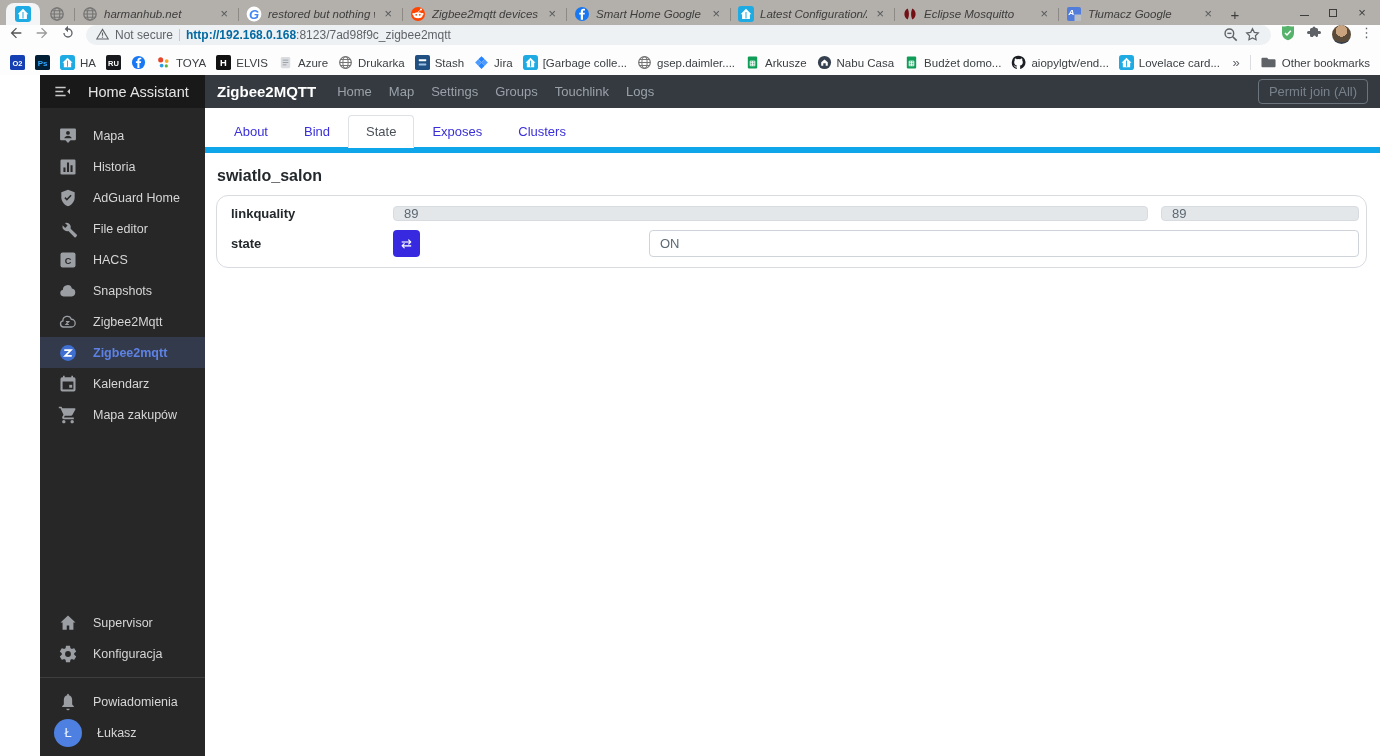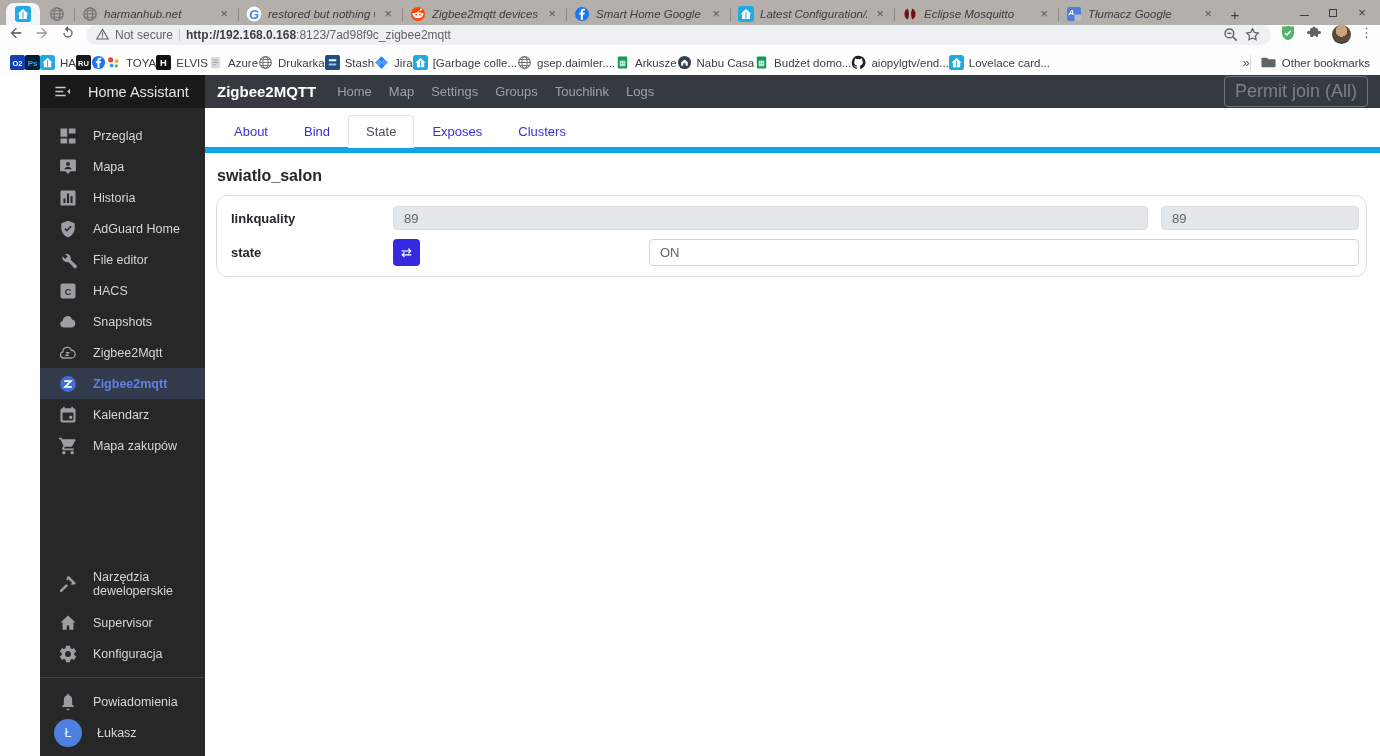--- a/index.html
+++ b/index.html
@@ -24,27 +24,27 @@
   .resbox { display:block; width:8px; height:8px; border:1.5px solid #3d3d3d; }
 
   .toolbar { height:25px; background:#fdfdfd; display:flex; padding:0 8px; gap:9px; }
   .navbtn { width:17px; height:17px; display:flex; }
   .navbtn svg { width:16px; height:16px; }
   .omnibox { flex:1; height:20px; background:#eef1f3; border-radius:10px; display:flex; align-items:center; padding:0 10px; gap:6px; font-size:12px; }
   .omnibox .warn svg { width:13px; height:12px; }
   .sec-label { color:#5f6368; }
   .om-sep { width:1px; height:12px; background:#c6c9cc; }
   .url { color:#5f6368; white-space:nowrap; overflow:hidden; flex:1; }
-  .url b { color:#404040; font-weight:700; }
+  .url b { color:#0369a1; font-weight:700; }
   .om-ic { width:16px; height:16px; display:flex; }
   .om-ic svg { width:15px; height:15px; }
   .avatar-toolbar { width:19px; height:19px; border-radius:50%; background:radial-gradient(circle at 50% 32%, #c9a27e 0 35%, #5a4a3a 36% 70%, #37404a 71%); }
   .kebab { color:#5f6368; font-size:13px; width:12px; text-align:center; }
 
-  .bookmarksbar { height:25px; background:#fdfdfd; display:flex; align-items:center; padding:0 10px; gap:0; font-size:11.5px; color:#3c4043; }
+  .bookmarksbar { height:25px; background:#fdfdfd; display:flex; align-items:center; padding:0 10px; gap:10px; font-size:11.5px; color:#3c4043; }
   .bm { display:flex; align-items:center; gap:5px; white-space:nowrap; }
   .bm .fav, .bm .fav svg { width:15px; height:15px; }
   .bm-overflow { color:#5f6368; font-size:13px; margin-left:auto; }
   .bm-right { display:flex; align-items:center; gap:6px; border-left:1px solid #dadce0; padding-left:10px; }
 
   
   .app { height:681px; display:flex; }
 
   .sidebar { width:165px; background:#272727; display:flex; flex-direction:column; flex:0 0 auto;margin-left:40px; }
   .sidebar-header { height:33px; background:#191919; display:flex; align-items:center; padding-left:13px; gap:16px; flex:0 0 auto; }
@@ -60,33 +60,33 @@
   .sb-item.selected .sb-label { color:#5e82e4; font-weight:600; }
   .sb-bottom { margin-top:auto; }
   .sb-divider { height:1px; background:#3e3e3e; margin:8px 0; }
   .user-avatar { width:28px; height:28px; border-radius:50%; background:#4d80e0; color:#e8f0ff; font-size:13px; display:flex; align-items:center; justify-content:center; margin-left:-4px; }
   .sb-pad-bottom { height:8px; }
 
   .main { flex:1; display:flex; flex-direction:column; background:#fff; min-width:0; }
   .z2m-header { height:33px; background:#343a40; display:flex; align-items:center; padding:0 12px; gap:17px; flex:0 0 auto; }
   .z2m-brand { color:#fff; font-size:15px; font-weight:700; margin-right:4px; }
   .z2m-nav { color:#9aa1a8; font-size:13px; }
-  .permit-btn { margin-left:auto; border:1px solid #6c757d; color:#78818a; background:transparent; border-radius:4px; font-size:18px; padding:4px 10px; font-family:inherit; }
+  .permit-btn { margin-left:auto; border:1px solid #6c757d; color:#78818a; background:transparent; border-radius:4px; font-size:13px; padding:4px 10px; font-family:inherit; }
 
   .tabs-row { display:flex; align-items:flex-end; padding:7px 11px 0 11px; border-bottom:6px solid #0ea5e9; }
   .z2m-tab { font-size:13px; padding:8px 17px; color:#3a2fd8; border:1px solid transparent; border-radius:4px 4px 0 0; margin-bottom:-1px; }
   .z2m-tab.active { color:#495057; background:#fff; border-color:#dee2e6 #dee2e6 #fff; }
 
   .content { padding:10px 13px 0 11px; }
   .device-title { font-size:16px; font-weight:700; color:#23282c; margin:4px 0 10px 1px; }
   .state-card { border:1px solid #d8dbe0; border-radius:12px; padding:7px; }
   .srow { display:flex; align-items:center; padding:3px 0; }
   .srow + .srow { margin-top:3px; }
   .srow-label { width:169px; font-size:13px; font-weight:700; color:#23282c; padding-left:7px; flex:0 0 auto; }
-  .inp { height:24px; border:1px solid #ced4da; border-radius:4px; font-size:13px; color:#5c6873; padding:0 10px; font-family:inherit; background:#fff; }
+  .inp { height:15px; border:1px solid #ced4da; border-radius:4px; font-size:13px; color:#5c6873; padding:0 10px; font-family:inherit; background:#fff; }
   .inp.disabled { background:#e4e7ea; border-color:#d8dbe0; }
   .inp-lq1 { width:755px; flex:0 0 auto; }
   .inp-lq2 { flex:1; margin-left:13px; }
   .btn-col { width:256px; flex:0 0 auto; }
   .swap-btn { width:27px; height:27px; background:#3629df; color:#fff; border:none; border-radius:4px; font-size:13px; display:flex; align-items:center; justify-content:center; }
   .inp-state { flex:1; height:27px; }
 </style>
 </head>
 <body>
 
@@ -447,26 +447,20 @@
       <div class="sidebar-header">
         <span class="menu-ic"><svg viewBox="0 0 24 24">
               <path d="M3 6h13v2H3zm0 5h10v2H3zm0 5h13v2H3z" fill="currentColor"></path>
               <path d="M21.5 8.5 18 12l3.5 3.5z" fill="currentColor"></path>
             </svg></span>
         <span class="sb-title">Home Assistant</span>
       </div>
       <div class="sb-list">
         <div class="sb-item">
             <span class="sb-ic"><svg viewBox="0 0 24 24">
-                <path d="M13 3v6h8V3M3 21h8v-6H3m0-2h8V3H3m10 18h8v-6h-8z" fill="currentColor"></path>
-              </svg></span>
-            <span class="sb-label">Przegląd</span>
-          </div>
-        <div class="sb-item">
-            <span class="sb-ic"><svg viewBox="0 0 24 24">
                 <path d="M4 3h16c.8 0 1.5.7 1.5 1.5v11c0 .8-.7 1.5-1.5 1.5h-5l-3 3.5L9 17H4c-.8 0-1.5-.7-1.5-1.5v-11C2.5 3.7 3.2 3 4 3z" fill="currentColor"></path>
                 <circle cx="12" cy="8.3" r="2.3" fill="#272727"></circle>
                 <path d="M7.5 14.8c.6-2 2.4-3.1 4.5-3.1s3.9 1.1 4.5 3.1z" fill="#272727"></path>
               </svg></span>
             <span class="sb-label">Mapa</span>
           </div>
         <div class="sb-item">
             <span class="sb-ic"><svg viewBox="0 0 24 24">
                 <rect x="3" y="3" width="18" height="18" rx="1.5" fill="currentColor"></rect>
                 <path d="M6.5 12.5H9V18H6.5zm4.25-6h2.5V18h-2.5zM15 10h2.5v8H15z" fill="#272727"></path>
@@ -522,27 +516,20 @@
             <span class="sb-label">Kalendarz</span>
           </div>
         <div class="sb-item">
             <span class="sb-ic"><svg viewBox="0 0 24 24">
                 <path d="M17 18c-1.1 0-2 .9-2 2s.9 2 2 2 2-.9 2-2-.9-2-2-2M1 2v2h2l3.6 7.6-1.4 2.4c-.1.3-.2.6-.2 1 0 1.1.9 2 2 2h12v-2H7.4c-.1 0-.2-.1-.2-.2v-.1l.9-1.7h7.4c.8 0 1.4-.4 1.7-1l3.6-6.5c.1-.2.2-.4.2-.5 0-.6-.4-1-1-1H5.2l-1-2H1m6 16c-1.1 0-2 .9-2 2s.9 2 2 2 2-.9 2-2-.9-2-2-2z" fill="currentColor"></path>
               </svg></span>
             <span class="sb-label">Mapa zakupów</span>
           </div>
       </div>
       <div class="sb-bottom">
-        <div class="sb-item" style="height:46px">
-            <span class="sb-ic"><svg viewBox="0 0 24 24">
-                <path d="M13 2.5 21.5 11l-2.1 2.1-1.1-1.1-1.4 1.4-1.4-1.4 1.4-1.4-4.3-4.3-1.4 1.4L9.8 6.3l1.4-1.4-1.1-1.1z" fill="currentColor"></path>
-                <path d="M2.6 19.3 10 11.9l2.1 2.1-7.4 7.4c-.6.6-1.5.6-2.1 0-.6-.6-.6-1.5 0-2.1z" fill="currentColor"></path>
-              </svg></span>
-            <span class="sb-label" style="width:86px">Narzędzia deweloperskie</span>
-          </div>
         <div class="sb-item">
             <span class="sb-ic"><svg viewBox="0 0 24 24">
                 <path d="M12 3l9 8.5h-2.5V20h-5v-5h-3v5h-5v-8.5H3z" fill="currentColor"></path>
               </svg></span>
             <span class="sb-label">Supervisor</span>
           </div>
         <div class="sb-item">
             <span class="sb-ic"><svg viewBox="0 0 24 24">
                 <path d="M12 15.5A3.5 3.5 0 0 1 8.5 12 3.5 3.5 0 0 1 12 8.5a3.5 3.5 0 0 1 3.5 3.5 3.5 3.5 0 0 1-3.5 3.5m7.43-2.53c.04-.32.07-.64.07-.97 0-.33-.03-.66-.07-1l2.11-1.63c.19-.15.24-.42.12-.64l-2-3.46c-.12-.22-.39-.31-.61-.22l-2.49 1c-.52-.39-1.06-.73-1.69-.98l-.37-2.65A.506.506 0 0 0 14 2h-4c-.25 0-.46.18-.5.42l-.37 2.65c-.63.25-1.17.59-1.69.98l-2.49-1c-.22-.09-.49 0-.61.22l-2 3.46c-.13.22-.07.49.12.64L4.57 11c-.04.34-.07.67-.07 1 0 .33.03.65.07.97l-2.11 1.66c-.19.15-.25.42-.12.64l2 3.46c.12.22.39.3.61.22l2.49-1.01c.52.4 1.06.74 1.69.99l.37 2.65c.04.24.25.42.5.42h4c.25 0 .46-.18.5-.42l.37-2.65c.63-.26 1.17-.59 1.69-.99l2.49 1.01c.22.08.49 0 .61-.22l2-3.46c.12-.22.07-.49-.12-.64z" fill="currentColor"></path>
               </svg></span>

